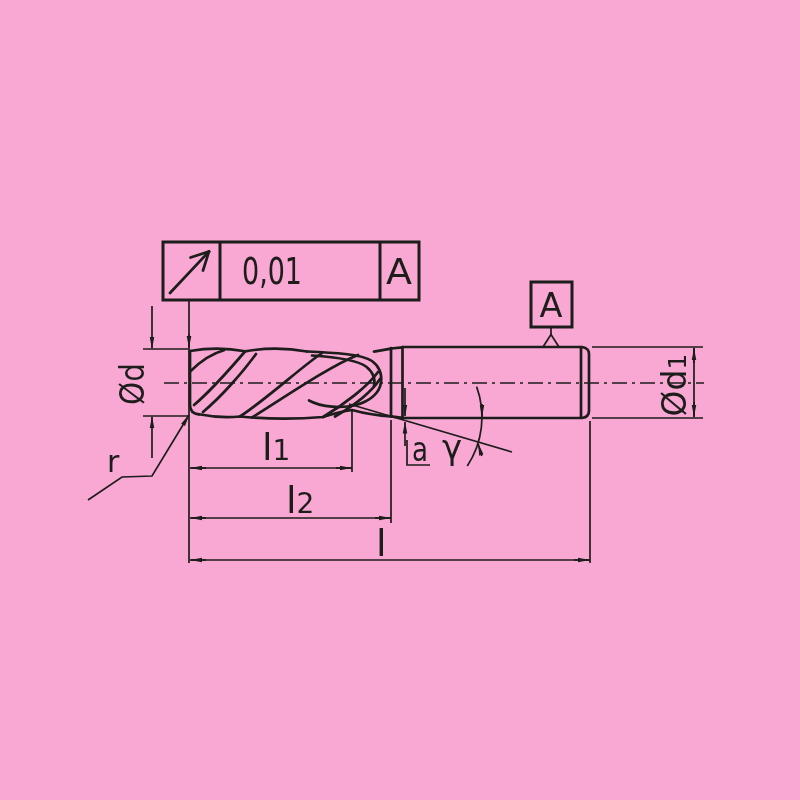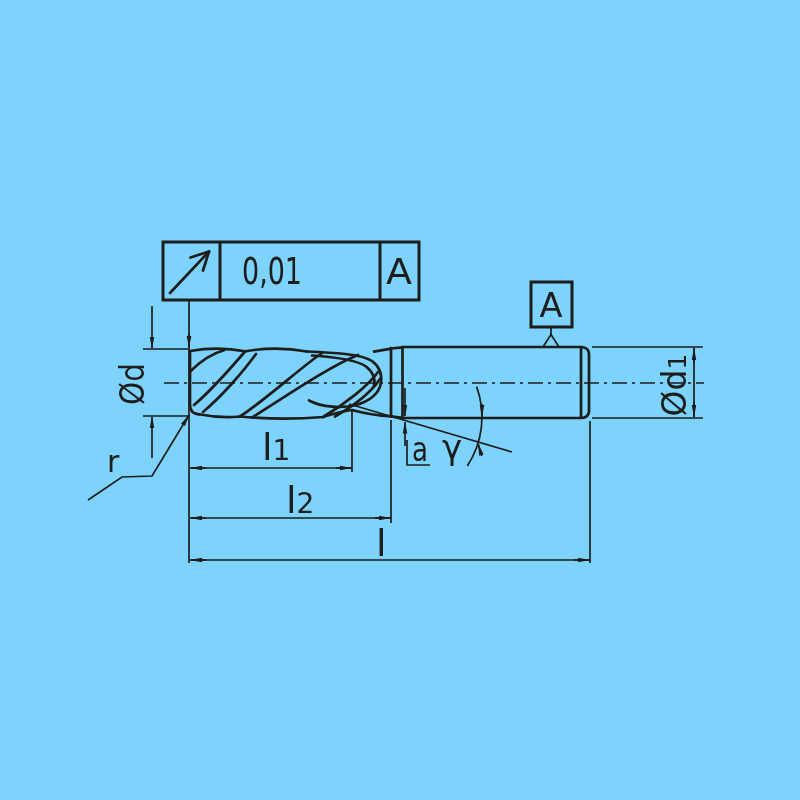--- a/index.html
+++ b/index.html
@@ -1,16 +1,16 @@
 <!DOCTYPE html>
 <html><head>
 <meta charset="utf-8">
 <style>
   html,body{margin:0;padding:0;background:#fff;}
-  .stage{position:relative;width:800px;height:800px;background:#7dd3fc;overflow:hidden;
+  .stage{position:relative;width:800px;height:800px;background:#f9a8d4;overflow:hidden;
          font-family:"DejaVu Sans",sans-serif;}
   svg text{fill:#1d1d1b;font-family:"DejaVu Sans",sans-serif;}
   .thick{stroke:#1d1d1b;stroke-width:3;fill:none;}
   .outline{stroke:#1d1d1b;stroke-width:2.7;fill:none;stroke-linecap:round;}
   .thin{stroke:#1d1d1b;stroke-width:1.7;fill:none;}
   .center{stroke:#1d1d1b;stroke-width:1.7;fill:none;stroke-dasharray:15 5 3 5;}
 </style>
 </head>
 <body>
 

